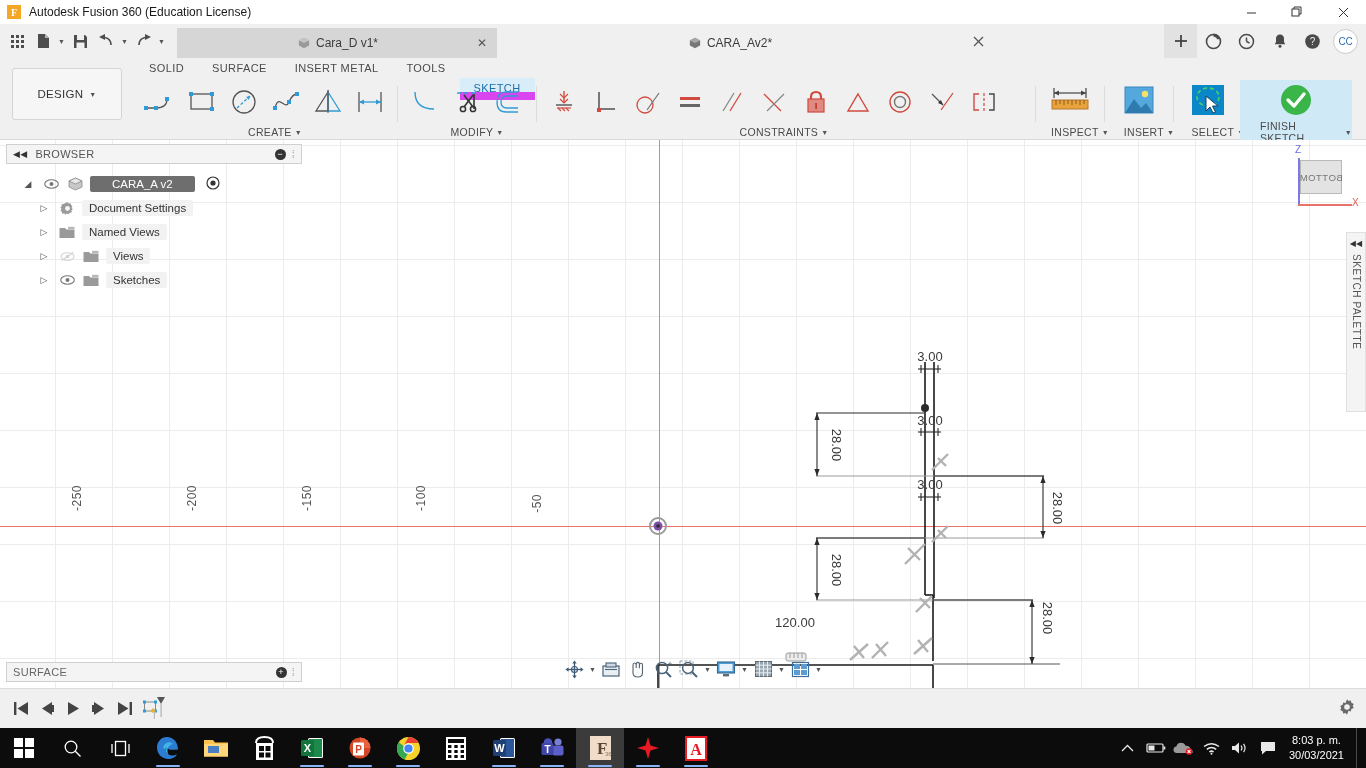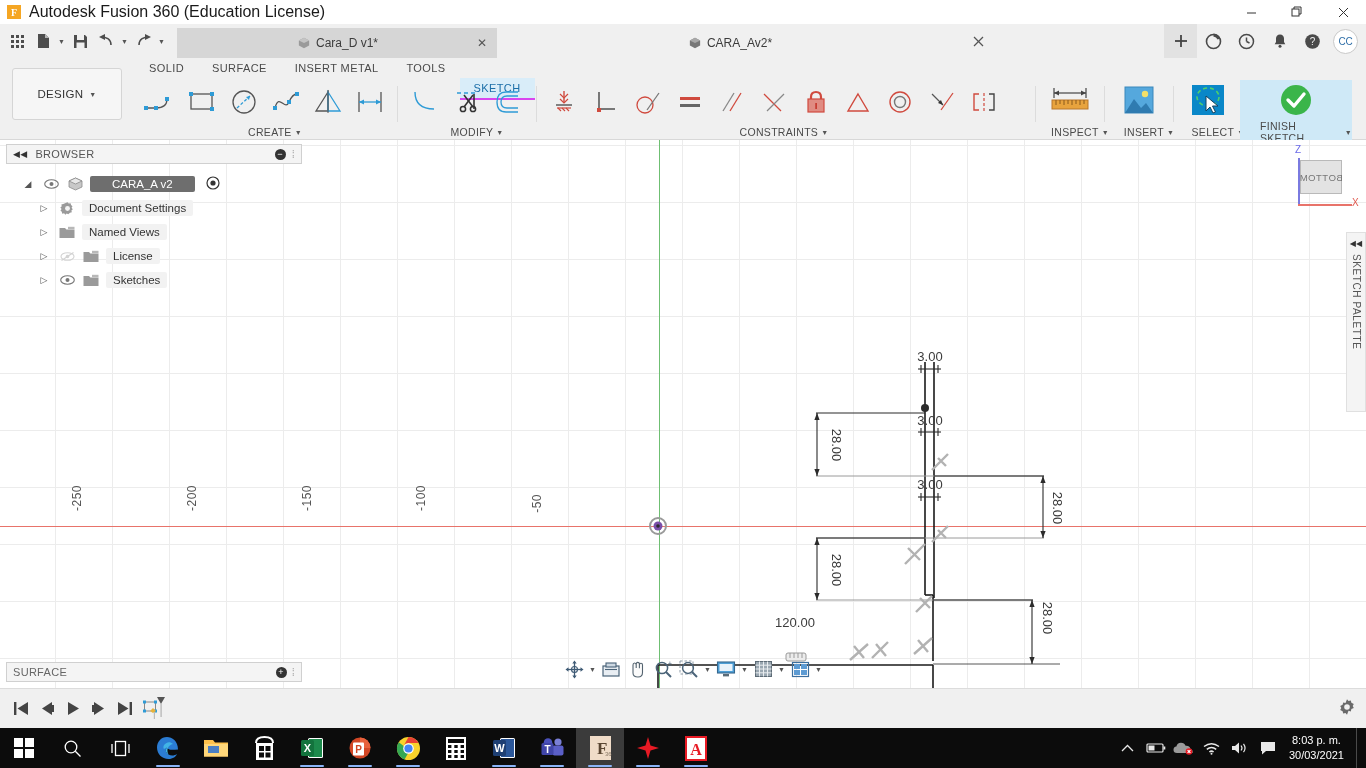--- a/index.html
+++ b/index.html
@@ -17,21 +17,21 @@
     position: absolute; left: 0; top: 0; width: 1366px; height: 24px;
     background: #ffffff; display: flex; align-items: center;
     border-bottom: 0px solid #ddd;
   }
   .tb-logo {
     width: 14px; height: 14px; margin-left: 7px; margin-right: 8px;
     background: #f5a623; color: #fff; font-size: 10px; font-weight: bold;
     display: flex; align-items: center; justify-content: center;
     font-family: "Liberation Serif", serif;
   }
-  .tb-title { font-size: 16px; color: #1a1a1a; }
+  .tb-title { font-size: 12px; color: #1a1a1a; }
   .tb-btns { margin-left: auto; display: flex; height: 24px; }
   .tb-btn {
     width: 46px; height: 24px; display: flex; align-items: center;
     justify-content: center; font-size: 13px; color: #333;
   }
 
   
   .qatrow {
     position: absolute; left: 0; top: 24px; width: 1366px; height: 34px;
     background: #f0f0f0; display: flex; align-items: center;
@@ -81,21 +81,21 @@
   }
   .ribbon-tabs {
     position: absolute; left: 135px; top: 0; height: 22px;
     display: flex; align-items: center;
   }
   .rtab {
     font-size: 11px; color: #4a4a4a; letter-spacing: .4px;
     padding: 4px 14px 3px 14px; height: 22px;
   }
   .rtab.sel {
-    background: #d9edf9; color: #1b6ea8; border-bottom: 2px solid #d946ef; margin-top: 40px;
+    background: #d9edf9; color: #1b6ea8; border-bottom: 8px solid #d946ef; margin-top: 40px;
   }
   .panels { position: absolute; left: 135px; top: 22px; height: 60px;
     display: flex; align-items: stretch; }
   .panel { display: flex; flex-direction: column; align-items: center;
     position: relative; padding: 0 4px; }
   .panel-row { display: flex; align-items: center; height: 44px; }
   .panel-lbl {
     font-size: 10.5px; color: #4a4a4a; height: 16px; letter-spacing: .3px;
     display: flex; align-items: center; gap: 3px; margin-left: 20px;
   }
@@ -833,21 +833,21 @@
                 <circle cx="7.5" cy="5.5" r="1.8" fill="#d3d3d3"></circle>
                 <line x1="1.5" y1="9.5" x2="13.5" y2="1.5" stroke="#d3d3d3" stroke-width="1.2"></line>
               </svg>
           </span>
           <span class="ico">
             <svg width="16" height="13" viewBox="0 0 16 13">
                 <path d="M0.5 2 h5.5 l1.4 1.6 h8.1 v8.4 h-15 z" fill="#9a9a9a"></path>
                 <rect x="9" y="0.8" width="6.5" height="2.4" fill="#b8b8b8"></rect>
               </svg>
           </span>
-          <span class="lbl">License</span>
+          <span class="lbl">Views</span>
         </div>
         <div class="tnode" style="padding-left:30px">
           <span class="arw">▷</span>
           <span class="eye">
             <svg width="15" height="10" viewBox="0 0 15 10">
                 <ellipse cx="7.5" cy="5" rx="6.8" ry="4.2" fill="none" stroke="#777" stroke-width="1.1"></ellipse>
                 <circle cx="7.5" cy="5" r="2" fill="#777"></circle>
               </svg>
           </span>
           <span class="ico">

